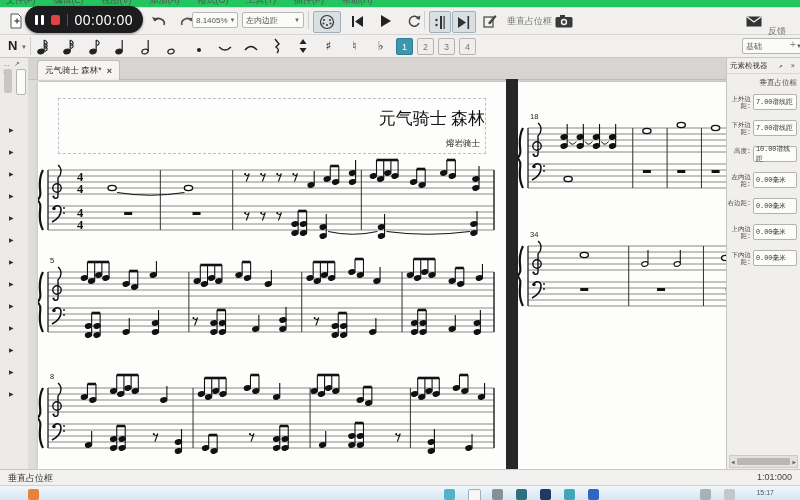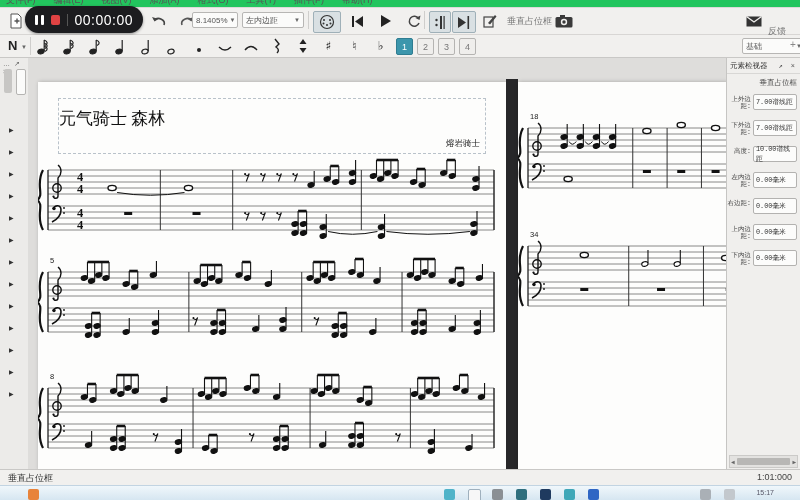--- a/index.html
+++ b/index.html
@@ -39,21 +39,21 @@
   #docarea{position:absolute;left:28px;right:73px;top:0;bottom:0;background:#dedddb;overflow:hidden;}
   #tabbar{position:absolute;top:0;left:0;right:0;height:21px;background:#d6d5d3;border-bottom:1px solid #c3c2c0;}
   #tab{position:absolute;left:9px;top:2px;height:19px;background:#f6f5f3;border:1px solid #bdbcba;border-bottom:none;border-radius:3px 3px 0 0;display:flex;align-items:center;gap:5px;padding:0 7px;font-size:8.5px;color:#333;}
   #tab .x{font-size:9px;color:#444;font-weight:bold;}
   #canvas{position:absolute;top:21px;left:0;right:0;bottom:0;}
   .page{position:absolute;background:#fdfdfc;box-shadow:1px 0 4px rgba(0,0,0,.25);overflow:hidden;}
   #pg1{left:10px;top:3px;width:468px;bottom:0;}
   #pagegap{position:absolute;left:478px;top:0;width:12px;bottom:0;background:#272729;}
   #pg2{left:490px;top:3px;right:0;bottom:0;}
   #titleframe{position:absolute;left:20px;top:16px;width:426px;height:54px;border:1px dashed #b9c2ca;}
-  #scoretitle{position:absolute;left:0;right:0;top:8px;text-align:left;font-family:"Liberation Serif",serif;font-size:17px;color:#111;}
+  #scoretitle{position:absolute;left:0;right:0;top:8px;text-align:right;font-family:"Liberation Serif",serif;font-size:17px;color:#111;}
   #composer{position:absolute;right:5px;bottom:3px;font-family:"Liberation Serif",serif;font-size:8.5px;color:#222;text-align:right;}
   .sys{position:absolute;}
   
   #inspector{position:absolute;right:0;top:0;bottom:0;width:73px;background:#f0efed;border-left:1px solid #c6c5c3;font-family:Liberation Mono, monospace;}
   #insp-head{display:flex;align-items:center;justify-content:space-between;padding:3px 3px 2px 3px;border-bottom:1px solid #d8d7d5;}
   #insp-title{font-size:7.5px;color:#333;}
   #insp-icons{font-size:7px;color:#555;letter-spacing:2px;}
   #insp-section{text-align:right;font-size:7.5px;color:#444;padding:4px 3px 2px 0;}
   .irow{position:relative;height:26px;}
   .ilabel{position:absolute;left:0;top:7px;width:24px;font-size:6.5px;color:#444;text-align:right;line-height:1;}
@@ -304,20 +304,26 @@
           <span>▶</span>
           <span>▶</span>
           <span>▶</span>
           <span>▶</span>
           <span>▶</span>
           <span>▶</span>
         </div>
     </div>
 
     <div id="docarea">
+      <div id="tabbar">
+        <div id="tab">
+          <span>元气骑士 森林*</span>
+          <span class="x">×</span>
+        </div>
+      </div>
       <div id="canvas">
         <div class="page" id="pg1">
           <div id="titleframe">
             <div id="scoretitle">元气骑士 森林</div>
             <div id="composer">熔岩骑士</div>
           </div>
         <svg class="sys" style="left:-4px;top:70px" width="472" height="94" viewBox="0 0 472 94">
               <line x1="14" y1="18" x2="460" y2="18" stroke="#6b6b6b" stroke-width="0.8"></line>
               <line x1="14" y1="54" x2="460" y2="54" stroke="#6b6b6b" stroke-width="0.8"></line>
               <line x1="14" y1="24" x2="460" y2="24" stroke="#6b6b6b" stroke-width="0.8"></line>

